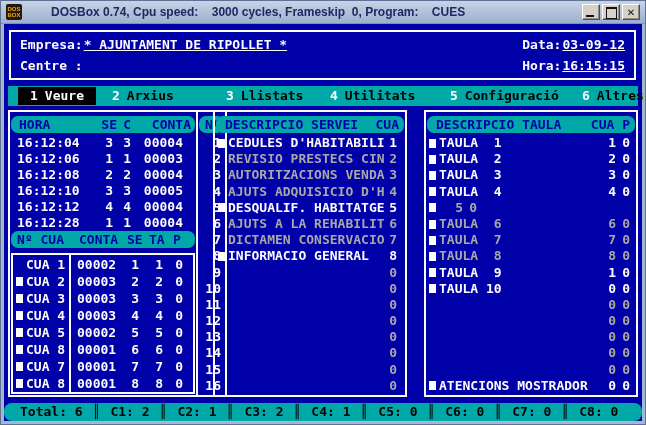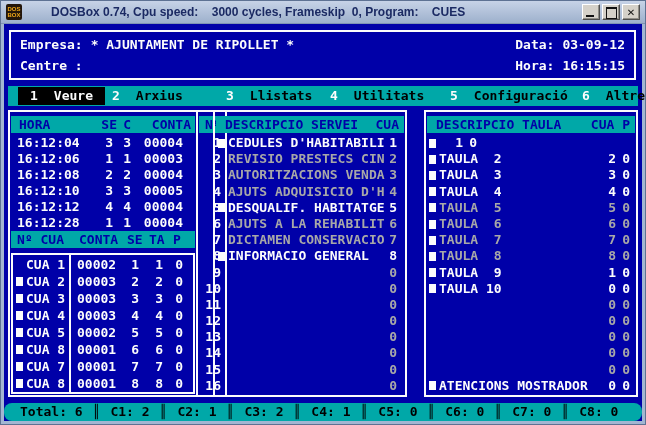--- a/index.html
+++ b/index.html
@@ -25,36 +25,36 @@
   .glyph-close::after { content: "✕"; position: absolute; inset: 0; display: flex; align-items: center;
                         justify-content: center; font: bold 10px "DejaVu Sans", sans-serif; color: #111; }
   
   .screen { position: absolute; left: 4px; top: 24px; width: 638px; height: 397px; background: #0000A8;
             font-size: 13px; font-weight: bold; color: #FCFCFC; }
   .pre { white-space: pre; }
   
   .hdr-box { position: absolute; left: 5px; top: 6px; width: 627px; height: 50px;
              border: 2px solid #FCFCFC; padding: 2px 9px; }
   .hdr-line { display: flex; justify-content: space-between; height: 21px; line-height: 21px; white-space: pre; }
-  .hdr-val { margin-left: 8px; }
+  .hdr-val { margin-left: 1px; text-decoration: underline; }
   
   .menubar { position: absolute; left: 4px; top: 62px; width: 630px; height: 20px; background: #00A8A8; }
   .menu-item { position: absolute; top: 1px; height: 18px; line-height: 18px; white-space: pre; cursor: pointer; }
   .menu-num { color: #FCFCFC; }
-  .menu-label { color: #000; margin-left: 16px; }
+  .menu-label { color: #000; margin-left: 7px; }
   .menu-item.selected { background: #000; padding: 0 12px; }
   .menu-item.selected .menu-label { color: #FCFCFC; }
   
   .panel { position: absolute; top: 86px; height: 287px; border: 2px solid #FCFCFC; }
   #left-panel  { left: 4px;   width: 190px; }
   #num-panel   { left: 192px; width: 31px; }
   #svc-panel   { left: 209px; width: 194px; }
   #tbl-panel   { left: 420px; width: 214px; }
   .teal-hdr { background: #00A8A8; color: #0000A8; height: 17px; line-height: 17px;
-              margin: 4px 1px 2px 1px; white-space: pre; overflow: hidden; }
+              margin: 4px 1px 2px 1px; white-space: pre; overflow: hidden; border-radius: 7px; }
   
   .hora-grid { display: grid; grid-template-columns: 80px 26px 18px auto; }
   .hora-grid .h-hora  { padding-left: 8px; }
   .hora-grid .h-se    { text-align: right; }
   .hora-grid .h-c     { text-align: right; padding-right: 4px; }
   .hora-grid .h-conta { text-align: right; padding-right: 4px; }
   .hora-row { display: grid; grid-template-columns: 80px 26px 18px auto; height: 16px; line-height: 16px; margin: 0 1px; }
   .hora-row .hcell-time  { padding-left: 6px; white-space: pre; }
   .hora-row .hcell-se    { text-align: right; padding-right: 4px; }
   .hora-row .hcell-c     { text-align: right; padding-right: 4px; }
@@ -365,20 +365,21 @@
     </div>
 
     <div class="panel" id="tbl-panel">
       <div class="teal-hdr list-hdr">
         <span class="lh-left">DESCRIPCIO TAULA</span>
         <span class="lh-right pre">CUA P</span>
       </div>
       <div id="tbl-rows">
           <div class="list-row">
             <span class="block"></span>
+            <span class="lname tbl-name pre">TAULA  1</span>
             <span class="tcua">1</span>
             <span class="tp">0</span>
           </div>
           <div class="list-row">
             <span class="block"></span>
             <span class="lname tbl-name pre">TAULA  2</span>
             <span class="tcua">2</span>
             <span class="tp">0</span>
           </div>
           <div class="list-row">
@@ -388,21 +389,20 @@
             <span class="tp">0</span>
           </div>
           <div class="list-row">
             <span class="block"></span>
             <span class="lname tbl-name pre">TAULA  4</span>
             <span class="tcua">4</span>
             <span class="tp">0</span>
           </div>
           <div class="list-row dim">
             <span class="block"></span>
-            <span class="lname tbl-name pre">TAULA  5</span>
             <span class="tcua">5</span>
             <span class="tp">0</span>
           </div>
           <div class="list-row dim">
             <span class="block"></span>
             <span class="lname tbl-name pre">TAULA  6</span>
             <span class="tcua">6</span>
             <span class="tp">0</span>
           </div>
           <div class="list-row dim">

